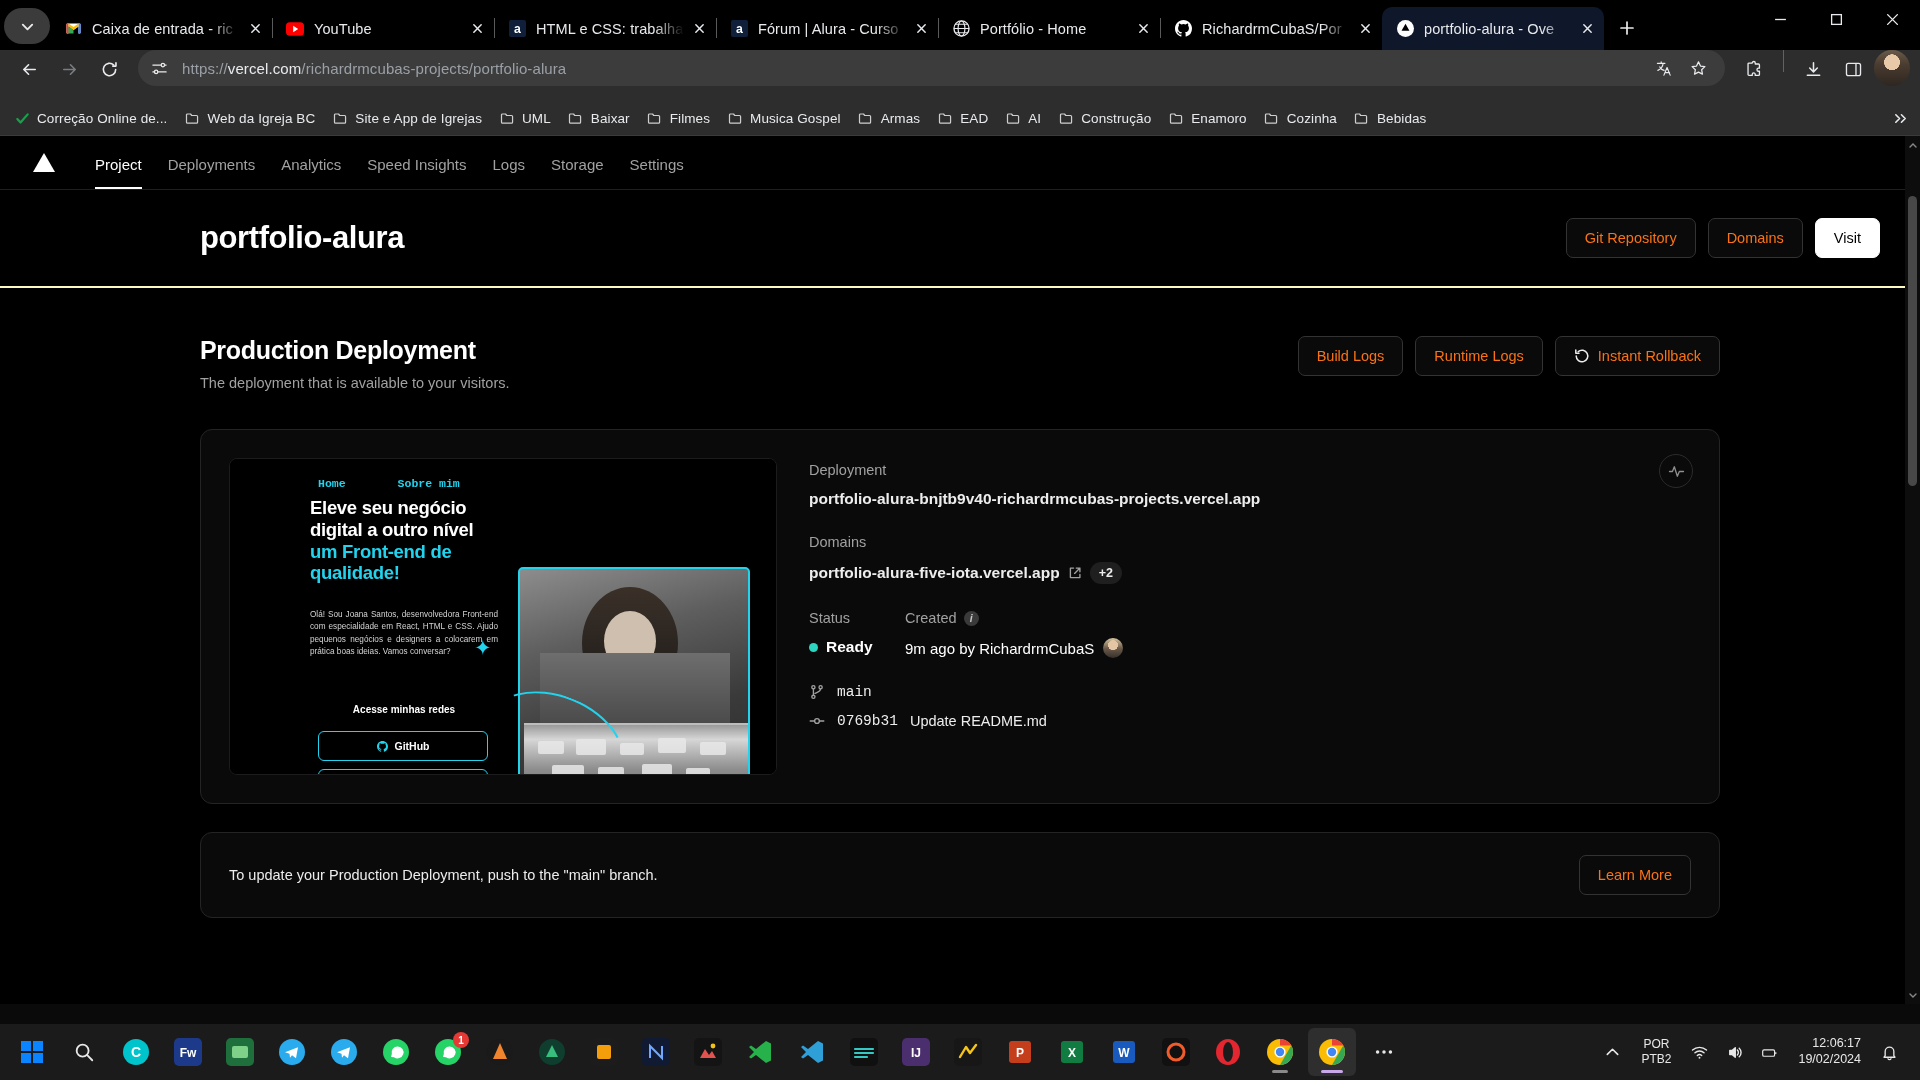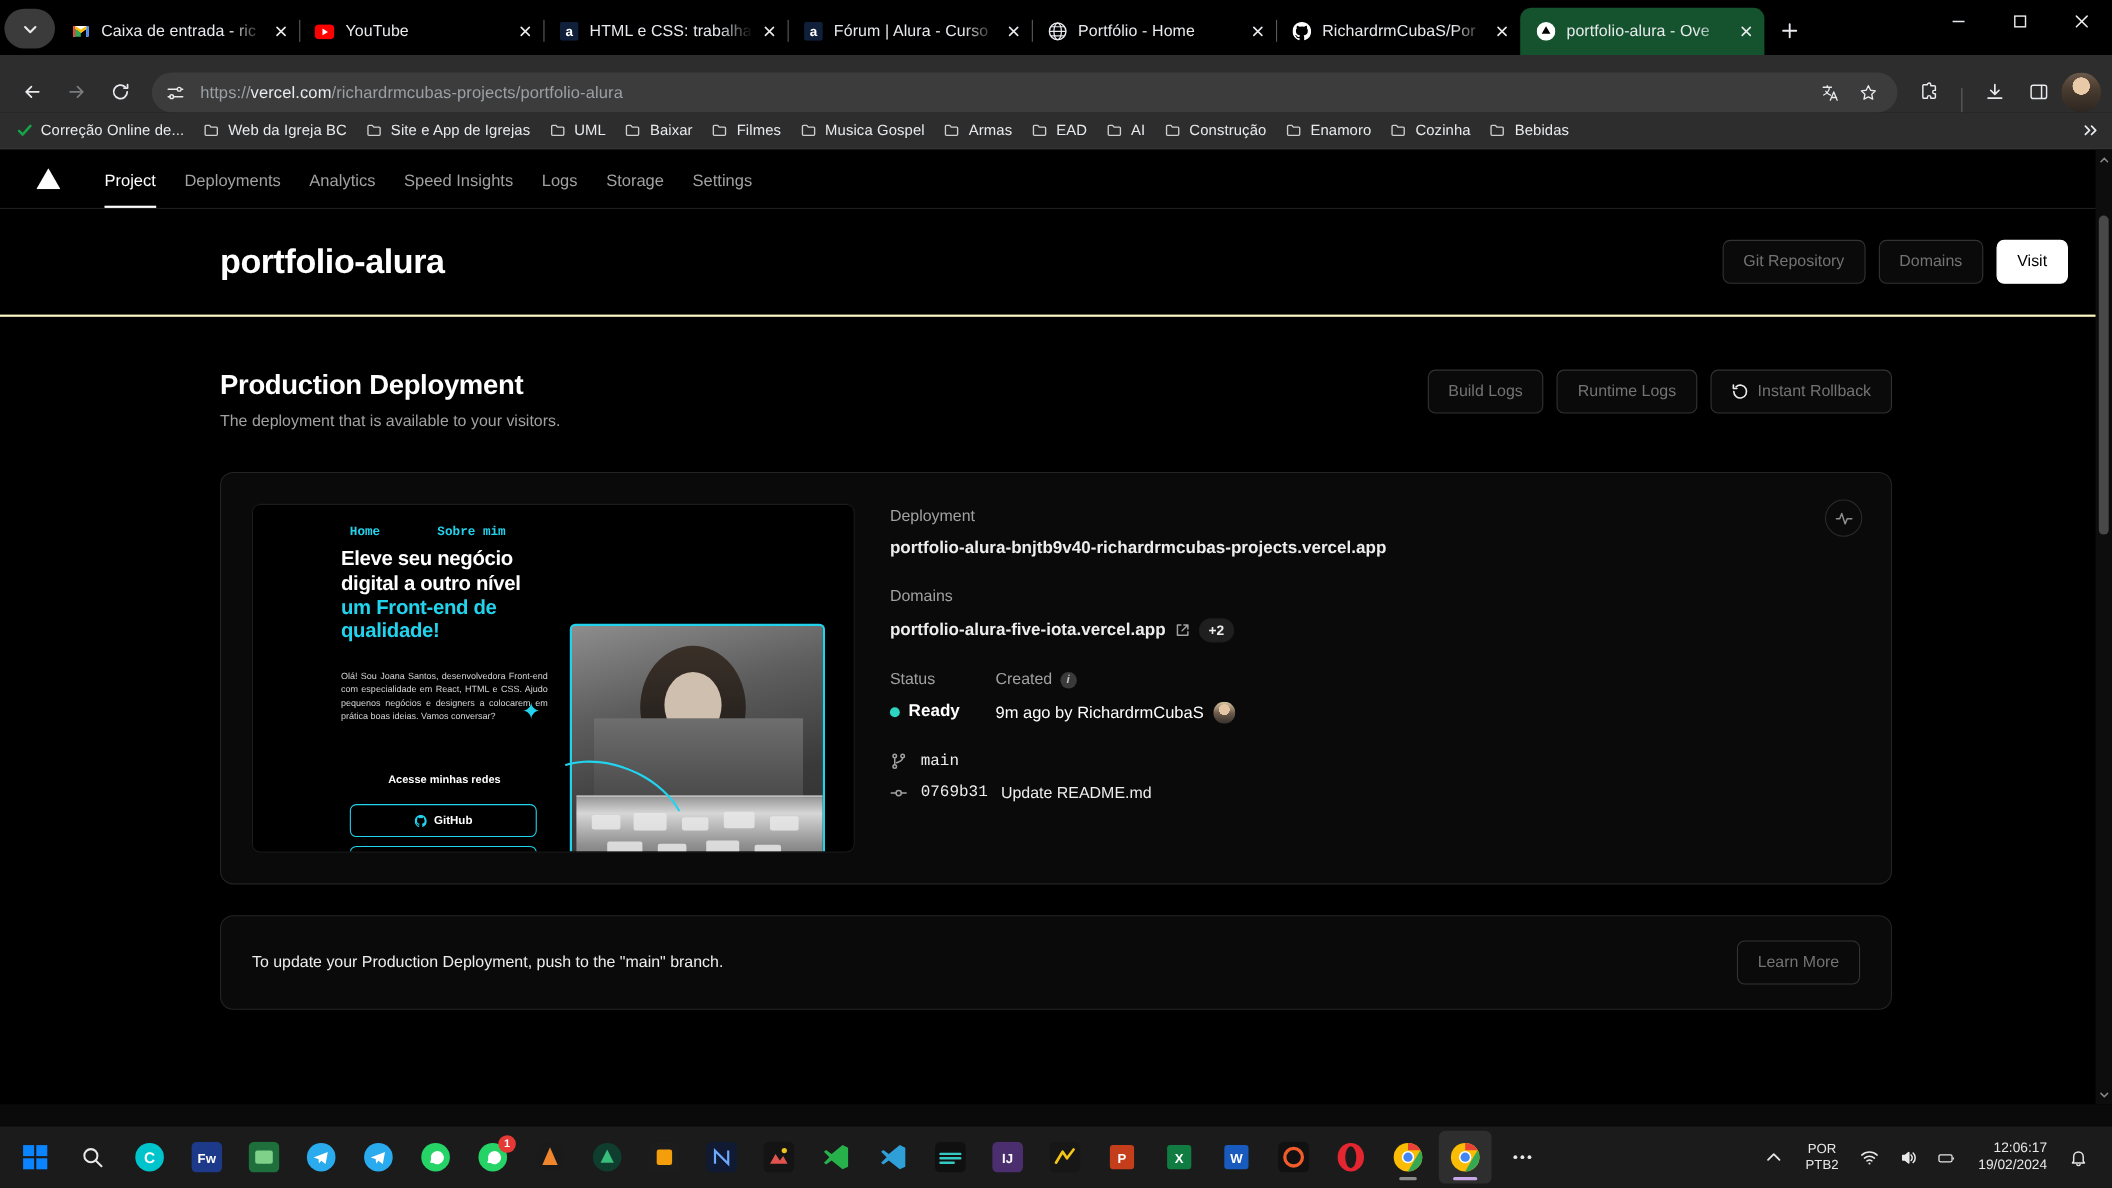--- a/index.html
+++ b/index.html
@@ -26,21 +26,21 @@
     flex:0 0 auto;
   }
   .tab-listbtn svg { width:15px; height:15px; }
   .tabs { display:flex; align-items:flex-end; flex:1 1 auto; min-width:0; height:50px; }
   .tab {
     position:relative; height:43px; width:222px; flex:0 0 222px;
     display:flex; align-items:center; padding:0 6px 0 14px;
     border-radius:10px 10px 0 0; min-width:0;
   }
   .tab.inactive { background:transparent; }
-  .tab.active { background:#14532d; }
+  .tab.active { background:#0f172a; }
   .tab + .tab.inactive::before {
     content:""; position:absolute; left:0; top:11px; width:1px; height:20px; background:#5a5a5a;
   }
   .tab-fav {
     width:18px; height:18px; flex:0 0 18px; margin-right:10px;
     display:flex; align-items:center; justify-content:center; font-size:11px;
   }
   .tab-title {
     flex:1 1 auto; white-space:nowrap; overflow:hidden;
     font-size:14.5px; color:#e8eaed; letter-spacing:.1px;
@@ -55,21 +55,21 @@
   .newtab {
     width:34px; height:34px; margin:0 0 5px 6px; border-radius:17px; flex:0 0 34px;
     display:flex; align-items:center; justify-content:center;
   }
   .newtab svg { width:14px; height:14px; }
   .wincontrols { display:flex; align-items:flex-start; height:50px; margin-left:auto; flex:0 0 auto; }
   .wc { width:56px; height:38px; display:flex; align-items:center; justify-content:center; }
   .wc svg { width:13px; height:13px; }
 
   
-  .toolbar { height:52px; background:#2d2d2d; display:flex; align-items:flex-end; padding:0 10px; gap:2px; }
+  .toolbar { height:52px; background:#2d2d2d; display:flex; align-items:flex-start; padding:0 10px; gap:2px; }
   .tbtn { width:38px; height:38px; border-radius:19px; display:flex; align-items:center; justify-content:center; flex:0 0 38px; }
   .tbtn svg { width:19px; height:19px; }
   .omnibox {
     flex:1 1 auto; height:36px; background:#3c3c3c; border-radius:18px;
     display:flex; align-items:center; padding:0 12px 0 6px; margin:0 8px; min-width:0;
   }
   .omni-icon {
     width:30px; height:30px; flex:0 0 30px; border-radius:15px;
     display:flex; align-items:center; justify-content:center;
   }
@@ -122,21 +122,21 @@
 
   .project-head {
     height:98px; display:flex; align-items:center; padding:0 40px 0 200px;
     border-bottom:2px solid #fef9c3;
   }
   .project-title { font-size:31px; font-weight:700; letter-spacing:-.4px; color:#fff; }
   .head-actions { margin-left:auto; display:flex; align-items:center; gap:12px; }
   .btn {
     height:40px; padding:0 18px; border-radius:7px; font-size:14.5px;
     display:flex; align-items:center; justify-content:center; white-space:nowrap;
-    background:#0a0a0a; color:#737373; border:1px solid #333;
+    background:#0a0a0a; color:#f97316; border:1px solid #333;
   }
   .btn.primary { background:#fff; color:#000; border-color:#fff; font-weight:500; }
   .btn .bi { margin-right:8px; display:flex; align-items:center; }
   .btn .bi svg { width:16px; height:16px; }
 
   .content { padding:48px 200px 0 200px; }
   .sec-head { display:flex; align-items:flex-start; }
   .sec-title { font-size:25px; font-weight:700; letter-spacing:-.3px; }
   .sec-sub { font-size:14.5px; color:#a1a1a1; margin-top:10px; }
   .sec-actions { margin-left:auto; display:flex; gap:12px; }

